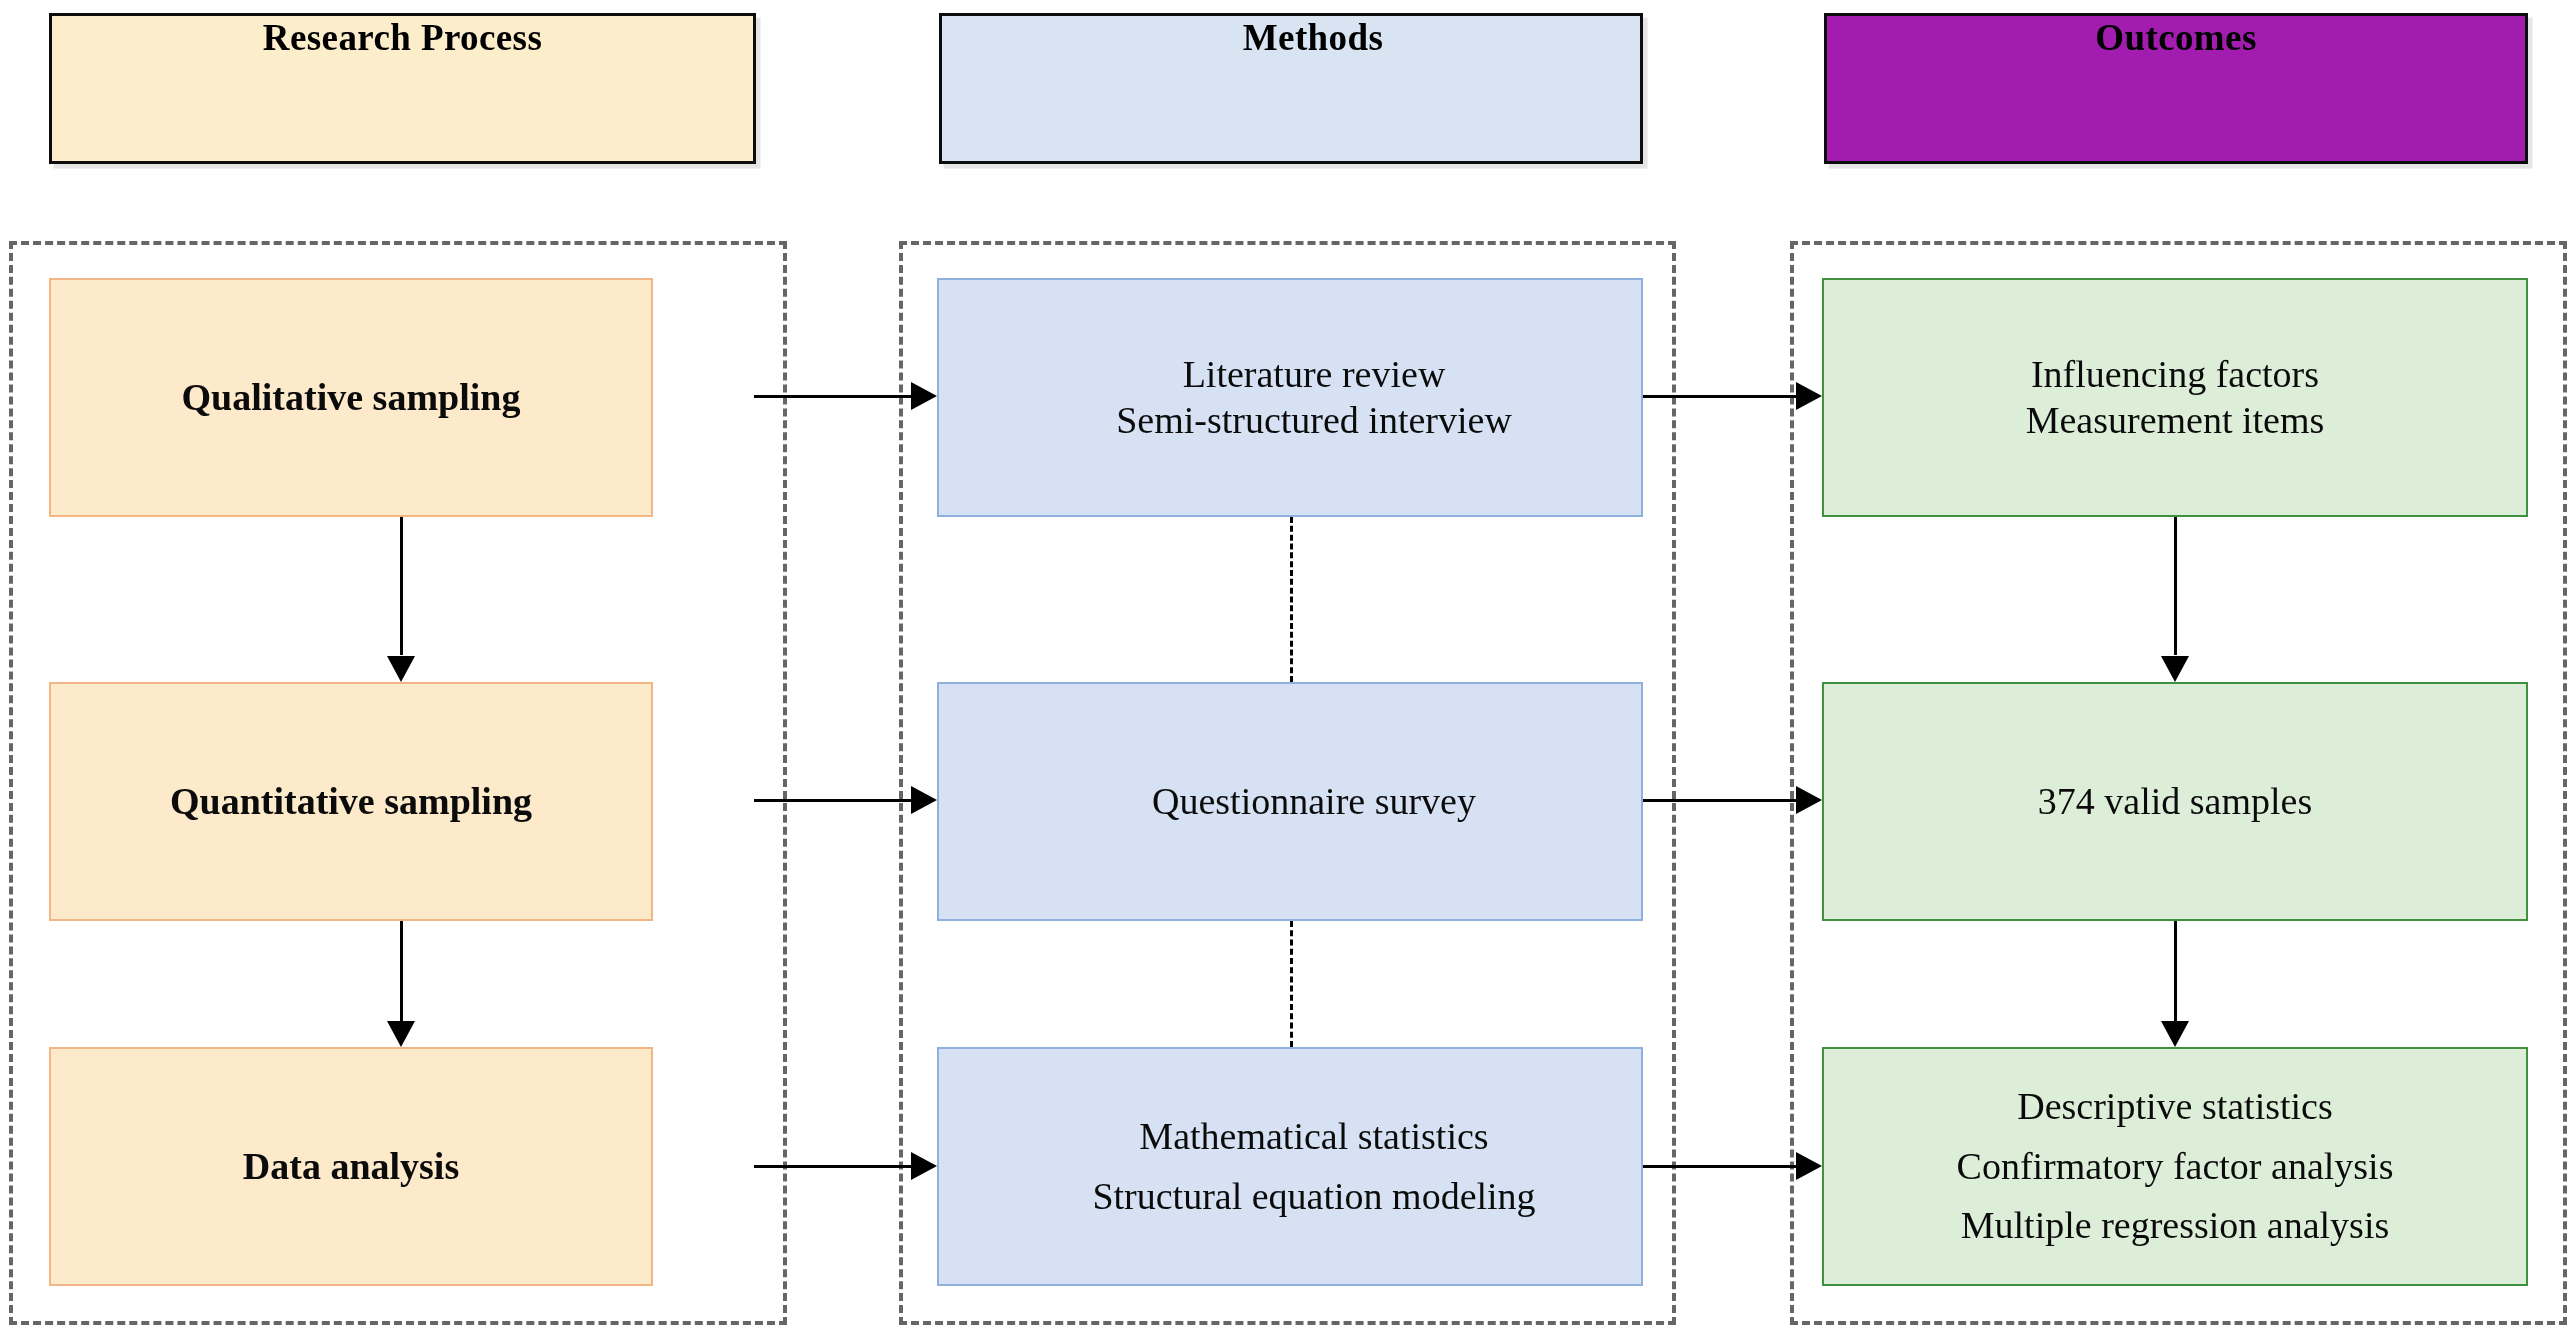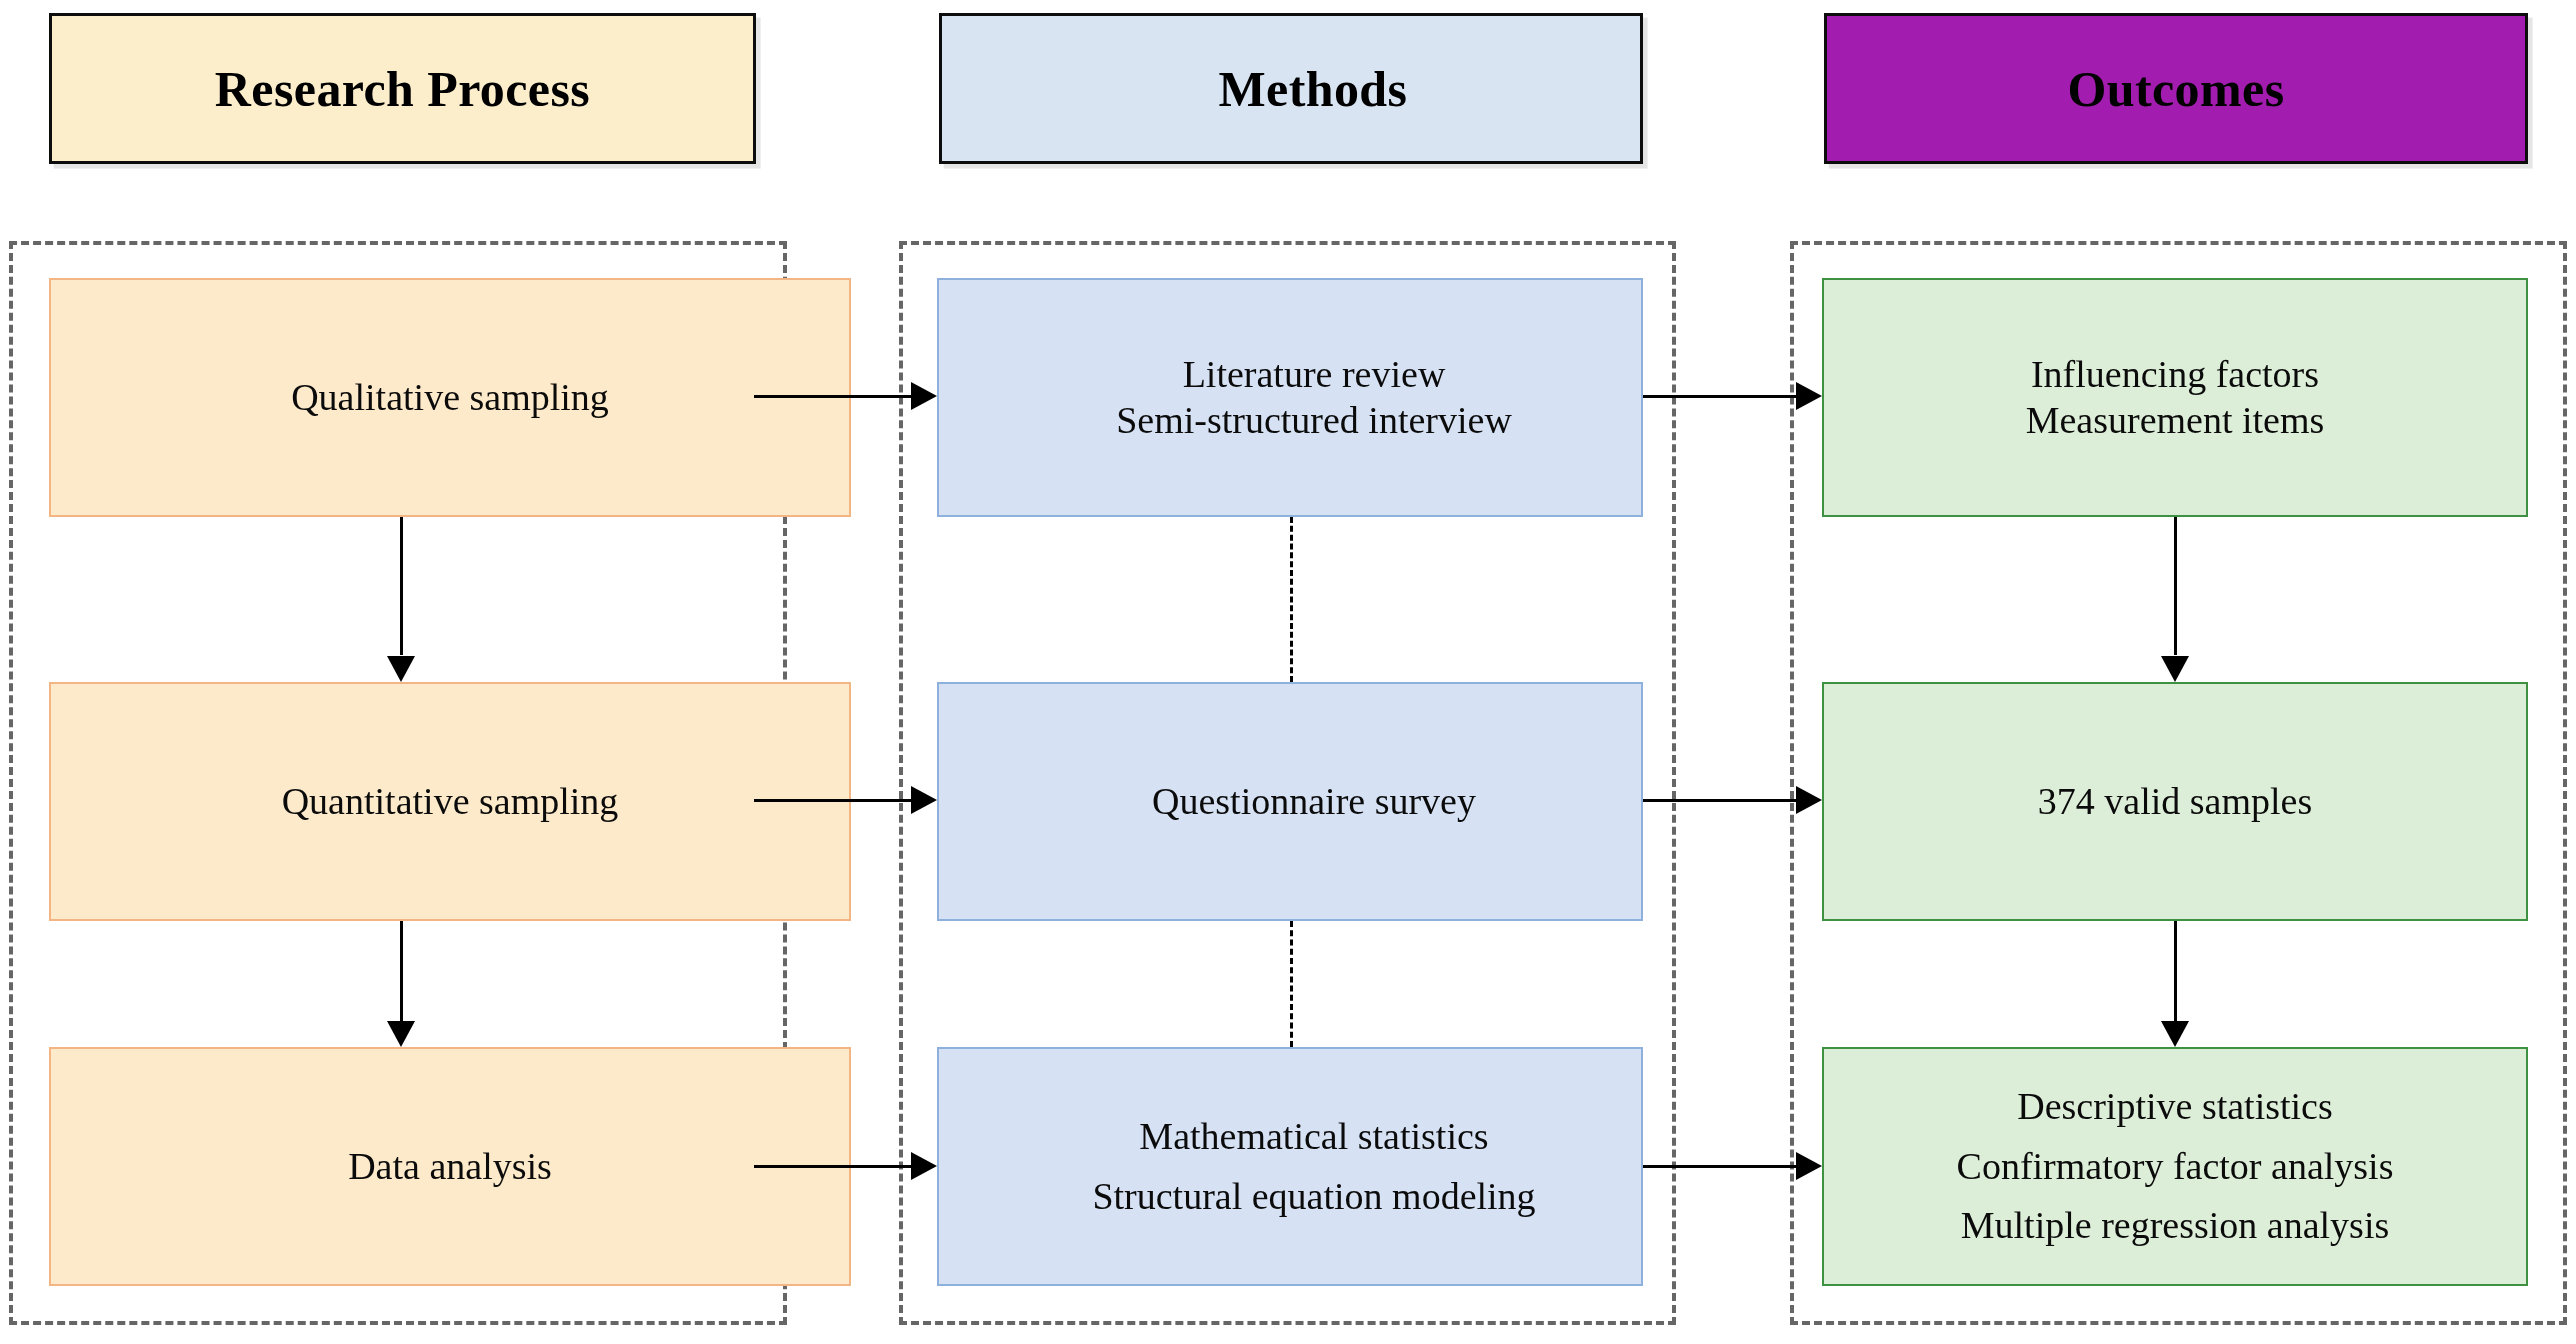--- a/index.html
+++ b/index.html
@@ -1,22 +1,22 @@
 <!DOCTYPE html>
 <html style="font-size:12.3px"><head>
 <meta charset="utf-8">
 <style>
   html,body{margin:0;padding:0;background:#ffffff;}
   #stage{position:relative;width:2576px;height:1345px;background:#fff;
          font-family:"Liberation Serif","DejaVu Serif",serif;overflow:hidden;}
 
   
   .hdr{position:absolute;box-sizing:border-box;border:3.1px solid #0d0d0d;
-       display:flex;align-items:center;justify-content:center;
-       font-weight:bold;font-size:50px;color:#000;letter-spacing:0.4px;
+       display:flex;align-items:flex-start;justify-content:center;
+       font-weight:bold;font-size:37px;color:#000;letter-spacing:0.4px;
        box-shadow:4.6px 4.6px 0 rgba(0,0,0,.10);}
   .hdr-1{left:49px;  top:13px;width:707px;height:151px;background:#fceecb;}
   .hdr-2{left:939px;top:13px;width:704px;height:151px;background:#d9e4f3;padding-left:44px;}
   .hdr-3{left:1824px;top:13px;width:704px;height:151px;background:#a21caf;}
 
   
   .swim{position:absolute;box-sizing:border-box;
         border:4.6px dashed #666666;background:transparent;}
   .swim-1{left:8.5px;  top:241px;width:778px;height:1084px;}
   .swim-2{left:899px;top:241px;width:777px;height:1084px;}
@@ -26,21 +26,21 @@
   .node{position:absolute;box-sizing:border-box;
         display:flex;flex-direction:column;align-items:center;
         justify-content:center;text-align:center;
         font-size:38px;line-height:1.20;color:#0b0b0b;}
   .node .ln{display:block;white-space:nowrap;}
   .n-yellow{background:#fdeaca;border:2.3px solid #f3b583;}
   .n-blue  {background:#d6e2f4;border:2.3px solid #8eb0dd;}
   .n-green {background:#ddeed8;border:2.3px solid #3f9142;}
 
   
-  .cx1{left:49px;  width:802px;}
+  .cx1{left:49px;  width:604px;font-weight:bold;}
   .cx2{left:937px;width:706px;padding-left:48px;}
   .cx3{left:1822px;width:706px;}
   
   .ry1{top:278px;height:239px;}
   .ry2{top:682px;height:239px;}
   .ry3{top:1047px;height:239px;gap:14px;}
 
   
   .h-line{position:absolute;height:0;border-top:3.8px solid #000;}
   .v-line{position:absolute;width:0;border-left:3.8px solid #000;}

